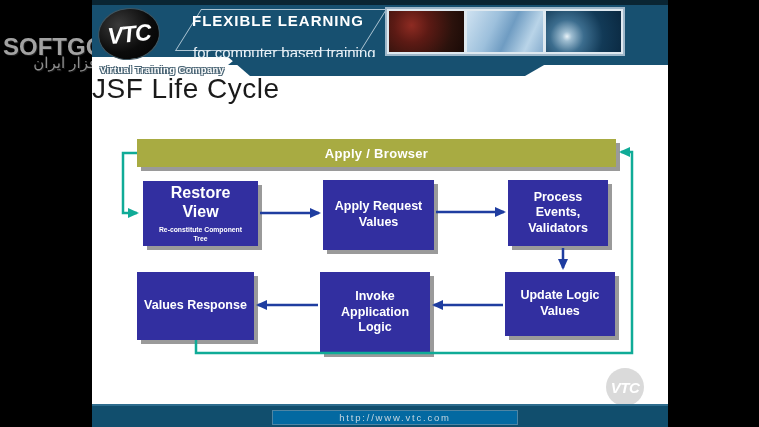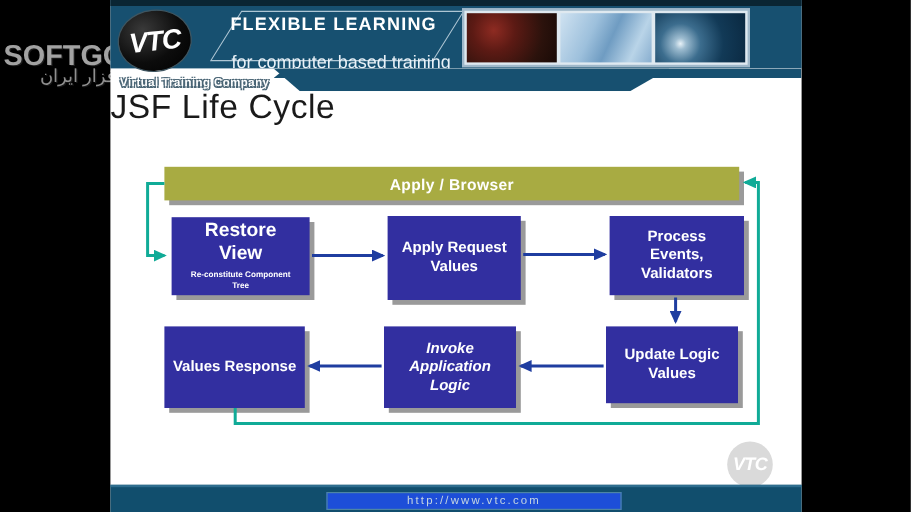--- a/index.html
+++ b/index.html
@@ -51,35 +51,35 @@
   .clientbar{position:absolute;left:45px;top:82px;width:479px;height:28px;background:var(--olive);
     box-shadow:4px 4px 0 var(--shadow-gray);display:flex;align-items:center;justify-content:center;}
   .clientbar span{color:#fff;font-weight:bold;font-size:13px;letter-spacing:0.3px;}
   .nbox{position:absolute;background:var(--navy);box-shadow:4px 4px 0 var(--shadow-gray);
     display:flex;flex-direction:column;align-items:center;justify-content:center;color:#fff;text-align:center;}
   .nbox .box-label{font-weight:bold;font-size:12.5px;line-height:1.25;white-space:pre-line;}
   .nbox .box-label.big{font-size:16px;line-height:1.2;}
   .nbox .box-sublabel{font-weight:bold;font-size:6.8px;line-height:1.3;white-space:pre-line;margin-top:5px;}
   .b-restore{left:51px;top:124px;width:115px;height:65px;}
   .b-apply{left:231px;top:123px;width:111px;height:70px;}
-  .b-process{left:416px;top:123px;width:112px;height:66px;}
+  .b-process{left:416px;top:123px;width:100px;height:66px;}
   .b-render{left:45px;top:215px;width:117px;height:68px;}
-  .b-invoke{left:228px;top:215px;width:110px;height:68px;font-style:italic;}
+  .b-invoke{left:228px;top:215px;width:110px;height:81px;}
   .b-update{left:413px;top:215px;width:110px;height:64px;}
   .arrows{position:absolute;left:0;top:0;width:576px;height:347px;pointer-events:none;}
 
   .vtc-ghost{position:absolute;left:514px;top:311px;width:38px;height:38px;border-radius:50%;
     background:#dadada;display:flex;align-items:center;justify-content:center;}
   .vtc-ghost span{color:#fff;font-weight:bold;font-style:italic;font-size:15px;letter-spacing:-0.5px;}
 
   
   .bottombar{position:absolute;left:0;top:404px;width:576px;height:23px;background:var(--bottom-blue);
     border-top:2px solid #2e6d8e;}
   .urlbox{position:absolute;left:180px;top:4px;width:246px;height:15px;border:1px solid #4d85a4;
-    background:#1d4ed8;display:flex;align-items:center;justify-content:center;}
+    background:#0369a1;display:flex;align-items:center;justify-content:center;}
   .urlbox span{color:#c5d6e0;font-size:9.5px;letter-spacing:1.8px;}
 
   
   .wm-soft{position:absolute;left:3px;top:33px;font-weight:bold;font-size:24px;color:#a2a2a2;
     letter-spacing:0px;text-shadow:1px 1px 0 rgba(45,45,45,0.65);white-space:nowrap;}
   .wm-fa{position:absolute;left:2px;top:54px;width:218px;font-size:15px;color:#8f8f8f;
     direction:rtl;white-space:nowrap;text-shadow:1px 1px 0 rgba(45,45,45,0.5);}
 </style>
 </head>
 <body>

